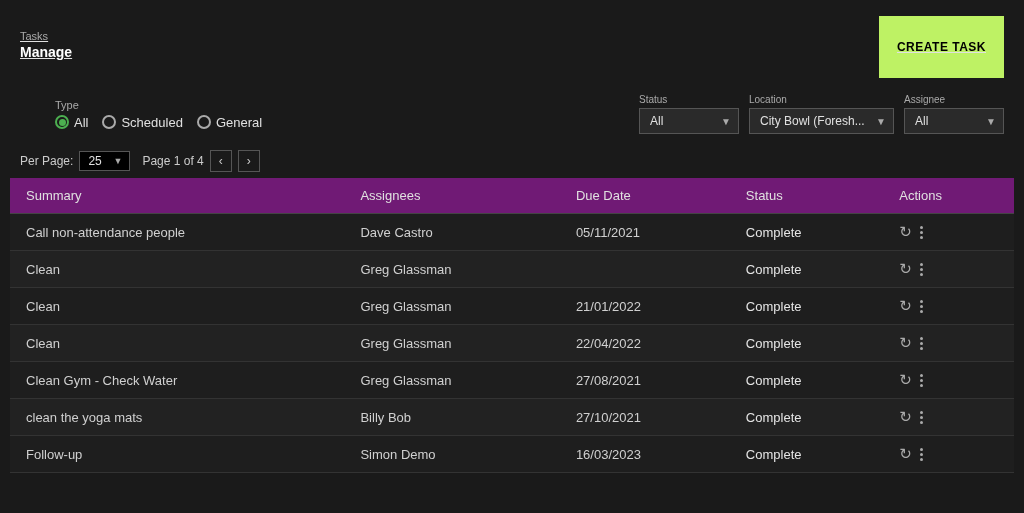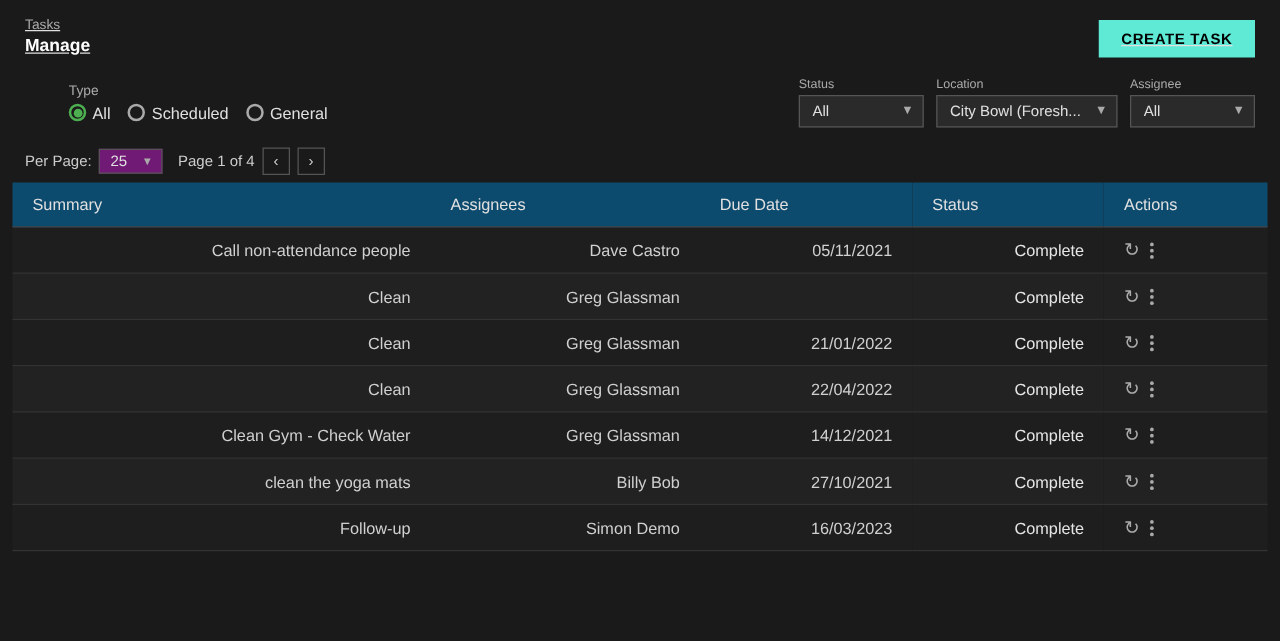--- a/index.html
+++ b/index.html
@@ -26,24 +26,24 @@
       color: #aaa;
       margin-bottom: 2px;
     }
     .page-title {
       font-size: 14px;
       font-weight: bold;
       color: #fff;
     }
 
     .create-task-btn {
-      background: #5eead4;
+      background: #bef264;
       color: #000;
       border: none;
-      padding: 8px 18px;
+      padding: 24px 18px;
       font-size: 12px;
       font-weight: bold;
       cursor: pointer;
       letter-spacing: 0.5px;
       margin-top: 4px;
     }
 
     .filter-bar {
       display: flex;
       align-items: center;
@@ -152,21 +152,21 @@
       display: flex;
       align-items: center;
       gap: 12px;
     }
     .per-page-section {
       display: flex;
       align-items: center;
       gap: 6px;
     }
     .per-page-select {
-      background: #701a75;
+      background: #000000;
       color: #e0e0e0;
       border: 1px solid #555;
       padding: 2px 20px 2px 8px;
       font-size: 12px;
       appearance: none;
       cursor: pointer;
     }
     .per-page-container {
       position: relative;
     }
@@ -190,33 +190,32 @@
     }
 
     .table-container {
       margin: 0 10px;
     }
     table {
       width: 100%;
       border-collapse: collapse;
     }
     thead tr {
-      background: #0c4a6e;
+      background: #701a75;
     }
     thead th {
       padding: 10px 16px;
       text-align: left;
       font-size: 13px;
       font-weight: normal;
       color: #e0e0e0;
       border-bottom: 1px solid #444;
     }
     tbody tr {
       border-bottom: 1px solid #333;
-      text-align: right;
     }
     tbody tr:nth-child(odd) {
       background: #1e1e1e;
     }
     tbody tr:nth-child(even) {
       background: #222;
     }
     tbody td {
       padding: 9px 16px;
       font-size: 13px;
@@ -411,21 +410,21 @@
         <span class="dot"></span>
         <span class="dot"></span>
         <span class="dot"></span>
       </span>
     </div>
   </td>
         </tr>
         <tr>
           <td>Clean Gym - Check Water</td>
           <td>Greg Glassman</td>
-          <td>14/12/2021</td>
+          <td>27/08/2021</td>
           <td><span class="status-complete">Complete</span></td>
           <td>
     <div class="actions-cell">
       <span class="action-icon-undo" title="Undo">↻</span>
       <span class="action-icon-more" title="More options">
         <span class="dot"></span>
         <span class="dot"></span>
         <span class="dot"></span>
       </span>
     </div>

